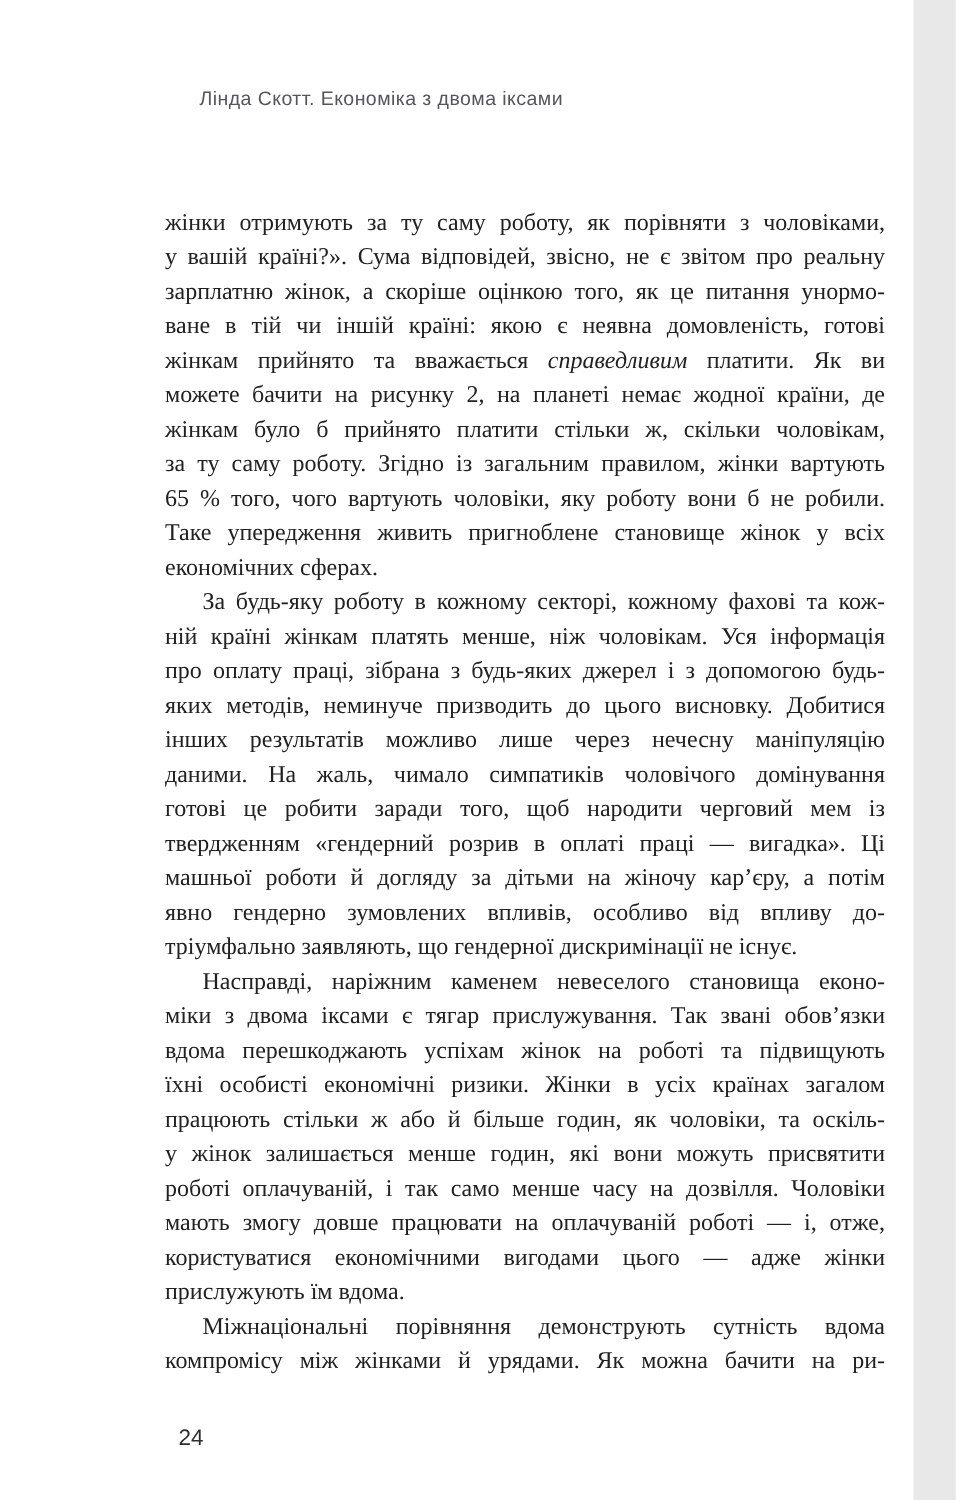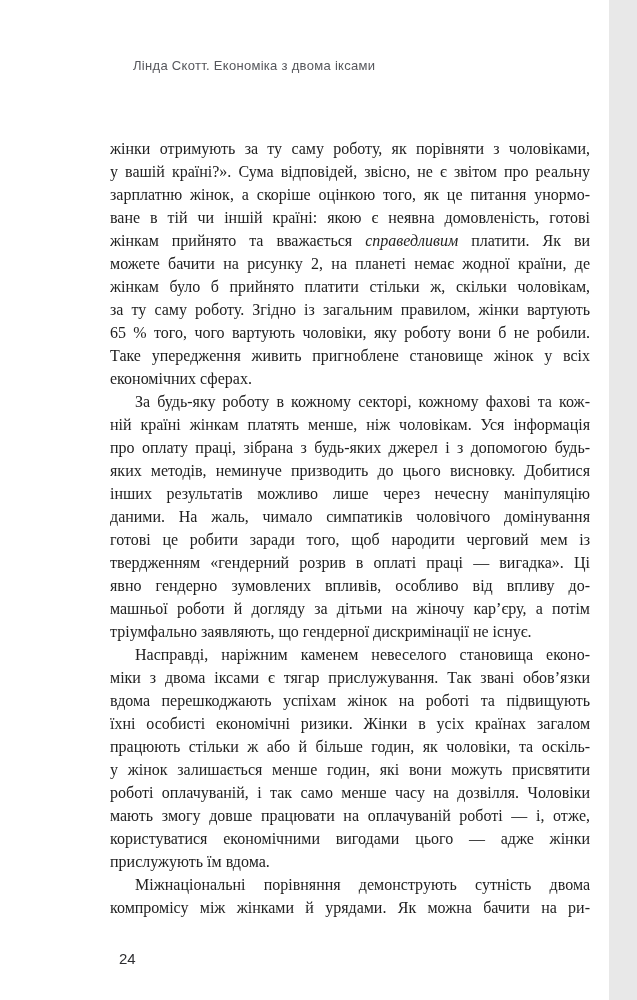--- a/index.html
+++ b/index.html
@@ -76,40 +76,40 @@
 
     <div class="para">
       <div class="line indent">За будь-яку роботу в кожному секторі, кожному фахові та кож-</div>
       <div class="line">ній країні жінкам платять менше, ніж чоловікам. Уся інформація</div>
       <div class="line">про оплату праці, зібрана з будь-яких джерел і з допомогою будь-</div>
       <div class="line">яких методів, неминуче призводить до цього висновку. Добитися</div>
       <div class="line">інших результатів можливо лише через нечесну маніпуляцію</div>
       <div class="line">даними. На жаль, чимало симпатиків чоловічого домінування</div>
       <div class="line">готові це робити заради того, щоб народити черговий мем із</div>
       <div class="line">твердженням «гендерний розрив в оплаті праці — вигадка». Ці</div>
+      <div class="line">машньої роботи й догляду за дітьми на жіночу кар’єру, а потім</div>
       <div class="line">явно гендерно зумовлених впливів, особливо від впливу до-</div>
-      <div class="line">машньої роботи й догляду за дітьми на жіночу кар’єру, а потім</div>
       <div class="line end">тріумфально заявляють, що гендерної дискримінації не існує.</div>
     </div>
 
     <div class="para">
       <div class="line indent">Насправді, наріжним каменем невеселого становища еконо-</div>
       <div class="line">міки з двома іксами є тягар прислужування. Так звані обов’язки</div>
       <div class="line">вдома перешкоджають успіхам жінок на роботі та підвищують</div>
       <div class="line">їхні особисті економічні ризики. Жінки в усіх країнах загалом</div>
       <div class="line">працюють стільки ж або й більше годин, як чоловіки, та оскіль-</div>
       <div class="line">у жінок залишається менше годин, які вони можуть присвятити</div>
       <div class="line">роботі оплачуваній, і так само менше часу на дозвілля. Чоловіки</div>
       <div class="line">мають змогу довше працювати на оплачуваній роботі — і, отже,</div>
       <div class="line">користуватися економічними вигодами цього — адже жінки</div>
       <div class="line end">прислужують їм вдома.</div>
     </div>
 
     <div class="para">
-      <div class="line indent">Міжнаціональні порівняння демонструють сутність двома</div>
+      <div class="line indent">Міжнаціональні порівняння демонструють сутність вдома</div>
       <div class="line">компромісу між жінками й урядами. Як можна бачити на ри-</div>
     </div>
 
   </main>
 
   <div class="page-number">24</div>
 
 </div>
 
 </body></html>

